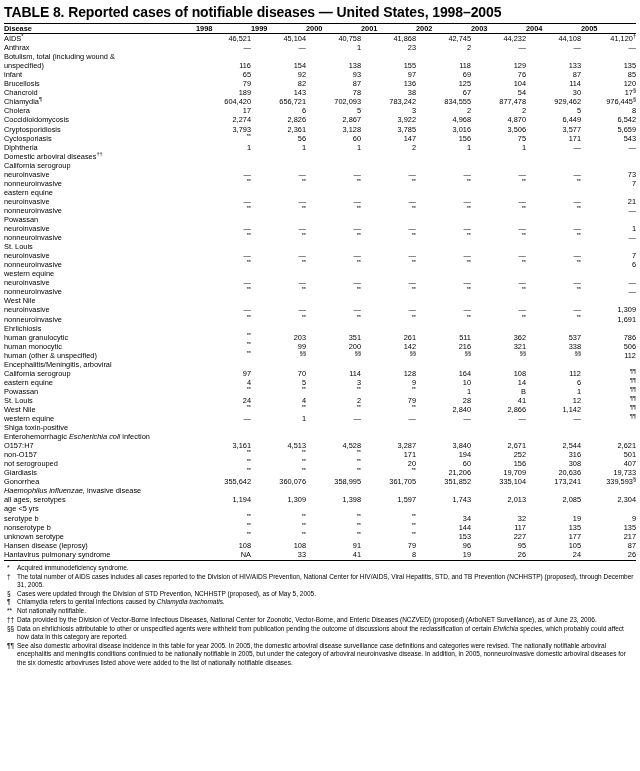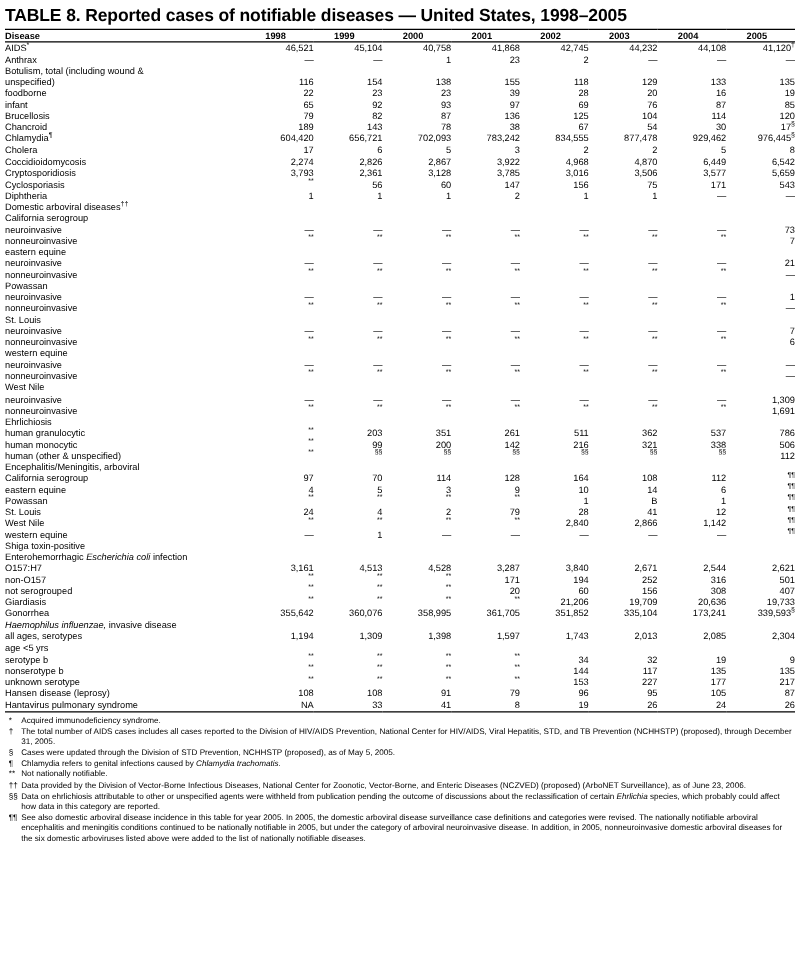--- a/index.html
+++ b/index.html
@@ -42,21 +42,21 @@
     white-space: nowrap;
   }
   thead th {
     font-weight: bold;
     border-top: 1.1px solid #000;
     border-bottom: 1.1px solid #000;
     padding: 1.5px 0 1.5px 0;
     margin-top: 25px;
   }
   thead th.c-dis { text-align: left; }
-  thead th.num { text-align: center; padding-right: 6px; }
+  thead th.num { text-align: left; padding-right: 6px; }
   td.c-dis { text-align: left; }
   td.num { text-align: right; padding-right: 6px; }
   .ind0 { padding-left: 0px; }
   .ind1 { padding-left: 7px; }
   .ind2 { padding-left: 14px; }
   .endrule td {
     border-bottom: 1.1px solid #000;
     height: 1px;
     padding: 0;
   }
@@ -156,31 +156,20 @@
         <tr>
           <td class="c-dis ind1">unspecified)</td>
           <td class="num">116</td>
           <td class="num">154</td>
           <td class="num">138</td>
           <td class="num">155</td>
           <td class="num">118</td>
           <td class="num">129</td>
           <td class="num">133</td>
           <td class="num">135</td>
-        </tr>
-        <tr>
-          <td class="c-dis ind1">foodborne</td>
-          <td class="num">22</td>
-          <td class="num">23</td>
-          <td class="num">23</td>
-          <td class="num">39</td>
-          <td class="num">28</td>
-          <td class="num">20</td>
-          <td class="num">16</td>
-          <td class="num">19</td>
         </tr>
         <tr>
           <td class="c-dis ind1">infant</td>
           <td class="num">65</td>
           <td class="num">92</td>
           <td class="num">93</td>
           <td class="num">97</td>
           <td class="num">69</td>
           <td class="num">76</td>
           <td class="num">87</td>

